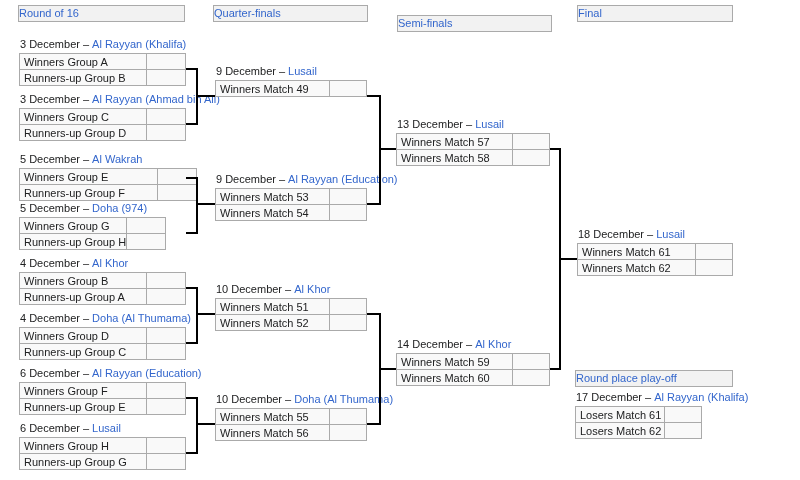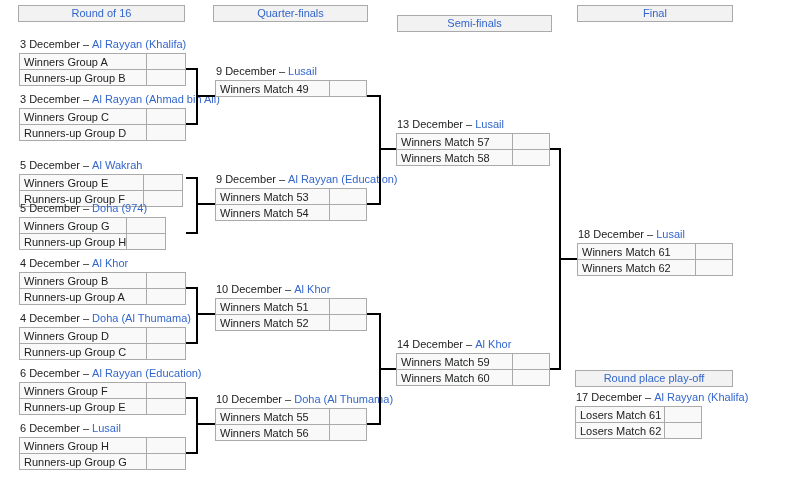--- a/index.html
+++ b/index.html
@@ -1,21 +1,21 @@
 <!DOCTYPE html>
 <html><head>
 <meta charset="utf-8">
 <style>
   html, body { margin:0; padding:0; background:#ffffff; }
   body { font-family:"Liberation Sans", sans-serif; }
   .bracket { position:relative; width:800px; height:480px; background:#ffffff; overflow:hidden; }
 
   .round-header {
     position:absolute; height:15px; background:#f2f2f2; border:1px solid #aaaaaa;
-    color:#3366cc; font-size:11px; line-height:15px; text-align:center; cursor:pointer;
+    color:#3366cc; font-size:11px; line-height:15px; cursor:pointer;
   }
 
   .match { position:absolute; font-size:11px; }
   .match-date { height:15px; line-height:15px; color:#202122; white-space:nowrap; margin:0 0 1px 1px; }
   .venue-link { color:#3366cc; margin-left:3px; text-decoration:none; cursor:pointer; }
 
   .match-table { border-collapse:collapse; width:100%; background:#f9f9f9; table-layout:fixed; }
   .match-table td { border:1px solid #aaaaaa; height:15px; font-size:11px; padding:0 2px 0 4px; color:#202122; overflow:hidden; white-space:nowrap; }
   td.score { width:30px; }
   td.score-wide { width:32px; }
@@ -59,21 +59,21 @@
             <td class="score score-wide"></td>
           </tr>
       <tr>
             <td>Runners-up Group D</td>
             <td class="score score-wide"></td>
           </tr>
     </tbody>
       </table>
   </div>
 
-  <div class="match" style="left:19px; top:158px; width:164px">
+  <div class="match" style="left:19px; top:152px; width:178px">
     <div class="match-date"><span>5 December –</span><a class="venue-link">Al Wakrah</a></div>
     <table class="match-table">
       <tbody>
           <tr>
             <td>Winners Group E</td>
             <td class="score score-wide"></td>
           </tr>
       <tr>
             <td>Runners-up Group F</td>
             <td class="score score-wide"></td>

